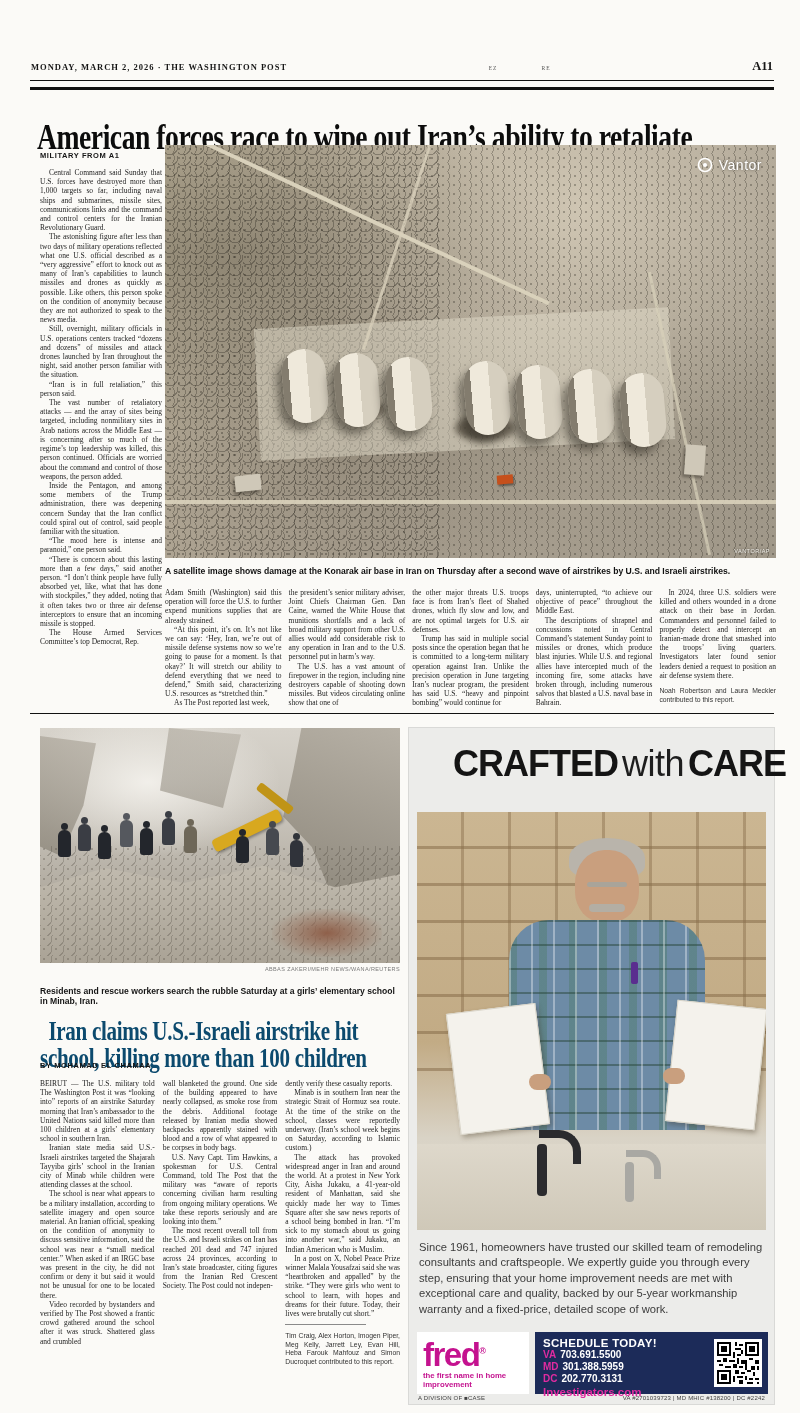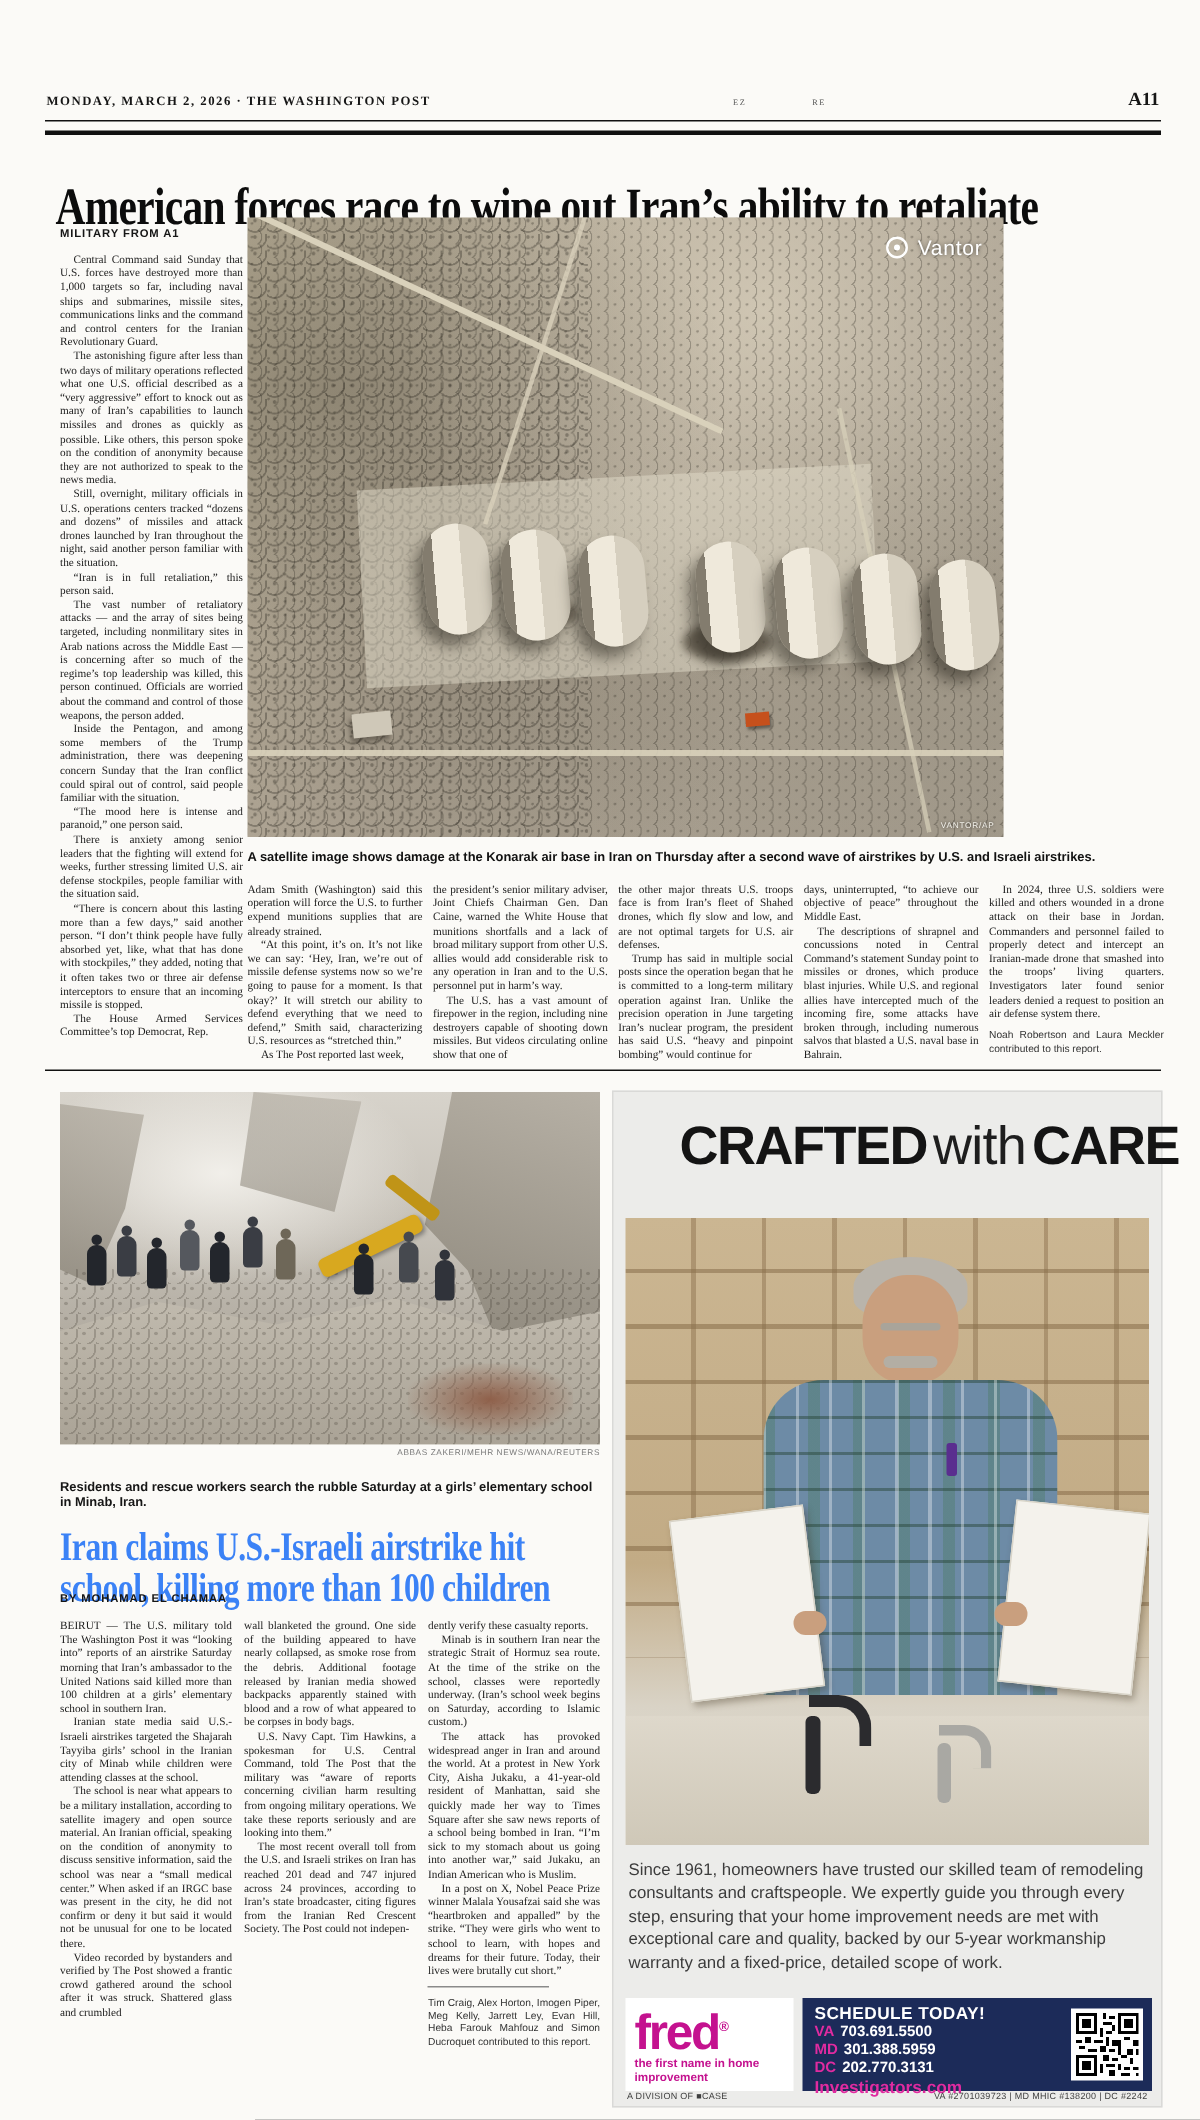--- a/index.html
+++ b/index.html
@@ -27,21 +27,21 @@
   .body-col{font-size:7.5px;line-height:9.2px;text-align:justify;color:#1c1c1c;}
   .body-col p{margin:0;text-indent:9px;}
   .cont-first .plist p:first-child{text-indent:0;}
   .left-rail{position:absolute;top:168px;left:40px;width:122px;height:540px;overflow:hidden;}
   .cont-cols{position:absolute;top:588px;left:165px;width:611px;height:122px;display:flex;gap:7px;overflow:hidden;}
   .cont-cols .body-col{flex:1;}
   .contrib{font-family:"Liberation Sans",sans-serif;font-size:6.8px;line-height:8.6px;color:#333;margin-top:7px;}
   .contrib-rule{width:70%;border-top:0.5px solid #8a8a8a;margin:6px 0 4px;}
 
   
-  .sat{position:absolute;left:165px;top:145px;width:504px;height:413px;overflow:hidden;
+  .sat{position:absolute;left:165px;top:145px;width:611px;height:413px;overflow:hidden;
        background:
          radial-gradient(ellipse at 12% 28%, rgba(62,56,40,0.30), transparent 42%),
          radial-gradient(ellipse at 30% 75%, rgba(70,64,48,0.22), transparent 38%),
          radial-gradient(ellipse at 68% 15%, rgba(235,226,205,0.55), transparent 50%),
          radial-gradient(ellipse at 88% 70%, rgba(150,142,125,0.45), transparent 45%),
          linear-gradient(128deg,#b4aa94 0%,#ada393 45%,#a29a8c 100%);}
   .speckle{position:absolute;inset:0;opacity:.55;
        background-image:repeating-radial-gradient(circle at 3px 4px, rgba(35,32,24,0.55) 0 0.7px, transparent 1px 6px);
        background-size:11px 9px;}
   .speckle2{position:absolute;left:0;top:0;width:45%;height:100%;opacity:.5;
@@ -95,21 +95,21 @@
   .p1{left:18px;top:102px;} .p2{left:38px;top:96px;background:#3a3d44;} .p3{left:58px;top:104px;}
   .p4{left:80px;top:92px;background:#55585e;} .p5{left:100px;top:100px;} .p6{left:122px;top:90px;background:#3a3d44;}
   .p7{left:144px;top:98px;background:#6e6758;} .p8{left:196px;top:108px;} .p9{left:226px;top:100px;background:#46494f;}
   .p10{left:250px;top:112px;background:#30333a;}
   .photo-credit{position:absolute;top:966px;left:40px;width:360px;text-align:right;
           font-family:"Liberation Sans",sans-serif;font-size:5.5px;color:#7a7a7a;letter-spacing:0.4px;}
   .photo-caption{position:absolute;top:974px;left:40px;width:360px;font-family:"Liberation Sans",sans-serif;
           font-weight:bold;font-size:8.6px;margin-top:12px;}
 
   
-  .headline2{position:absolute;top:996px;left:40px;font-size:27px;font-weight:bold;line-height:27px;color:#3b82f6;}
+  .headline2{position:absolute;top:996px;left:40px;font-size:27px;font-weight:bold;line-height:27px;color:#0c4a6e;text-align:center;}
   .headline2 span{display:block;white-space:nowrap;transform:scaleX(0.78);transform-origin:left top;letter-spacing:-0.4px;}
   .byline{position:absolute;top:1061px;left:40px;font-family:"Liberation Sans",sans-serif;
           font-weight:bold;font-size:7.5px;letter-spacing:0.6px;}
   .art2-cols{position:absolute;top:1079px;left:40px;width:360px;height:331px;display:flex;gap:8px;overflow:hidden;}
   .art2-cols .body-col{flex:1;}
 
   
   .ad{position:absolute;left:408px;top:727px;width:367px;height:678px;background:#ececea;
       border:1px solid #d9d9d7;box-sizing:border-box;font-family:"Liberation Sans",sans-serif;padding-left:44px;}
   .ad-headline{text-align:center;padding-top:15px;font-size:36px;font-weight:800;color:#141414;letter-spacing:-1px;}
@@ -177,21 +177,20 @@
 
   <div class="left-rail body-col">
     <div class="plist">
         <p>Central Command said Sunday that U.S. forces have destroyed more than 1,000 targets so far, including naval ships and submarines, missile sites, communications links and the command and control centers for the Iranian Revolutionary Guard.</p>
         <p>The astonishing figure after less than two days of military operations reflected what one U.S. official described as a “very aggressive” effort to knock out as many of Iran’s capabilities to launch missiles and drones as quickly as possible. Like others, this person spoke on the condition of anonymity because they are not authorized to speak to the news media.</p>
         <p>Still, overnight, military officials in U.S. operations centers tracked “dozens and dozens” of missiles and attack drones launched by Iran throughout the night, said another person familiar with the situation.</p>
         <p>“Iran is in full retaliation,” this person said.</p>
         <p>The vast number of retaliatory attacks — and the array of sites being targeted, including nonmilitary sites in Arab nations across the Middle East — is concerning after so much of the regime’s top leadership was killed, this person continued. Officials are worried about the command and control of those weapons, the person added.</p>
         <p>Inside the Pentagon, and among some members of the Trump administration, there was deepening concern Sunday that the Iran conflict could spiral out of control, said people familiar with the situation.</p>
         <p>“The mood here is intense and paranoid,” one person said.</p>
-        <p>There is anxiety among senior leaders that the fighting will extend for weeks, further stressing limited U.S. air defense stockpiles, people familiar with the situation said.</p>
         <p>“There is concern about this lasting more than a few days,” said another person. “I don’t think people have fully absorbed yet, like, what that has done with stockpiles,” they added, noting that it often takes two or three air defense interceptors to ensure that an incoming missile is stopped.</p>
         <p>The House Armed Services Committee’s top Democrat, Rep.</p>
       </div>
   </div>
 
   <div class="sat">
     <div class="speckle"></div>
     <div class="speckle2"></div>
     <div class="apron"></div>
     <div class="road road1"></div>

